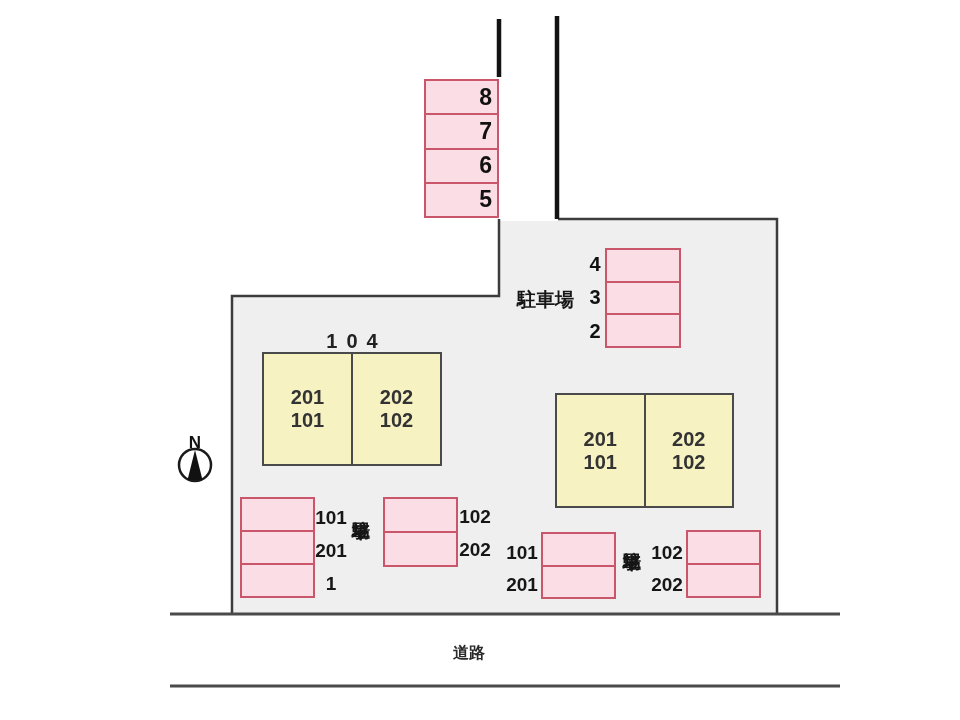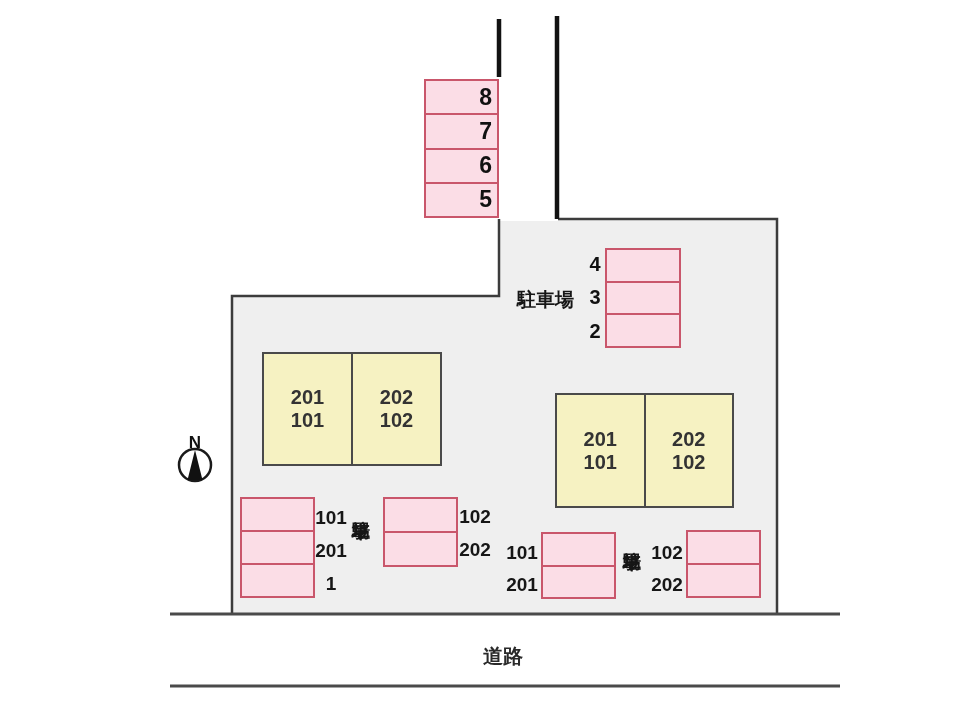--- a/index.html
+++ b/index.html
@@ -30,21 +30,21 @@
   .bname{
     position:absolute;text-align:center;font-weight:700;font-size:20px;color:#222;
     letter-spacing:0.45em;text-indent:0.45em;
   }
   .lbl{position:absolute;font-weight:700;font-size:19px;color:#161616;text-align:center;}
   .vlabel{
     position:absolute;writing-mode:vertical-rl;text-orientation:upright;
     font-weight:700;font-size:18px;color:#161616;letter-spacing:1px;line-height:20px;
   }
   .hlabel{position:absolute;font-weight:700;font-size:19px;color:#161616;}
-  .road-lbl{position:absolute;font-weight:700;font-size:20px;color:#2a2a2a;text-align:center;}
+  .road-lbl{position:absolute;font-weight:700;font-size:16px;color:#2a2a2a;}
 </style>
 </head>
 <body>
 
 <div id="canvas">
 
   <svg id="bg" width="960" height="720" viewBox="0 0 960 720">
     <path d="M499,221 L499,296 L232,296 L232,613 L777,613 L777,219 L558,219 L558,221 Z" fill="#efefef"></path>
     <polyline points="499,219 499,296 232,296 232,613" fill="none" stroke="#3c3c3c" stroke-width="2.5"></polyline>
     <polyline points="558,219 777,219 777,613" fill="none" stroke="#3c3c3c" stroke-width="2.5"></polyline>
@@ -71,20 +71,21 @@
     <div class="num">4</div>
     <div class="num">3</div>
     <div class="num">2</div>
   </div>
   <div class="stall-col" style="left:605px;top:248px;width:76px;height:100px;">
     <div class="stall"></div>
     <div class="stall"></div>
     <div class="stall"></div>
   </div>
 
+  <div class="bname" style="left:262px;top:330px;width:180px;">104</div>
   <div class="building" style="left:262px;top:352px;width:180px;height:114px;">
     <div class="unit">
       <span>201</span>
       <span>101</span>
     </div>
     <div class="unit">
       <span>202</span>
       <span>102</span>
     </div>
   </div>

